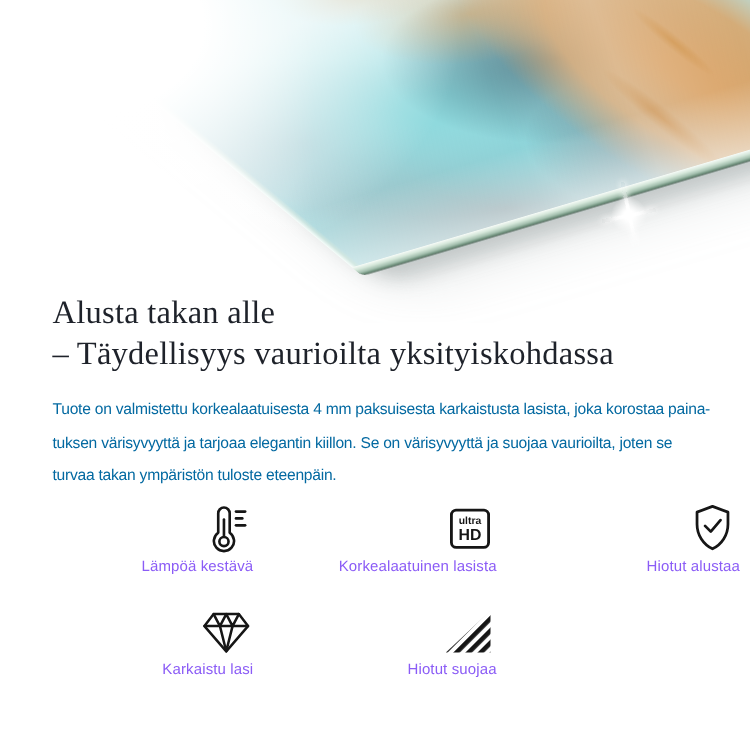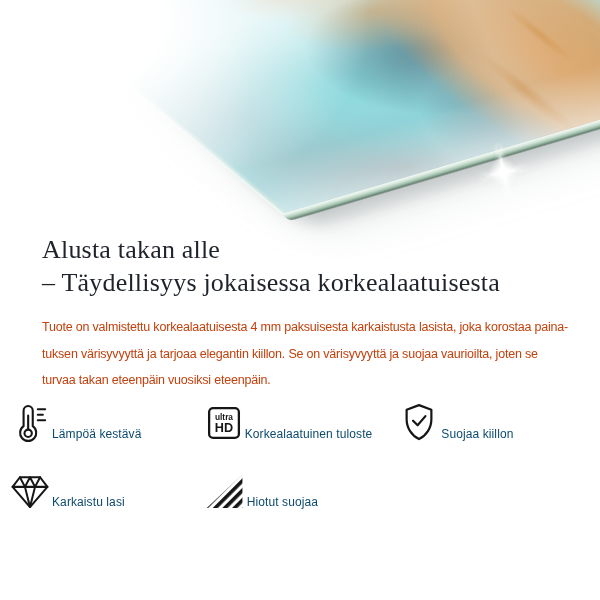--- a/index.html
+++ b/index.html
@@ -72,32 +72,32 @@
   
   .heading {
     position:absolute; left:42px; top:233px;
     font-family:"Liberation Serif","DejaVu Serif",serif;
     font-weight:400; color:#1e222a; font-size:26px; line-height:33px;
     letter-spacing:0.2px; white-space:nowrap;
   }
   .heading .hl { display:block; }
   .body-text {
     position:absolute; left:42px; top:314px;
-    font-size:12.5px; letter-spacing:-0.2px; line-height:26.5px; color:#c2410c;
+    font-size:12.5px; letter-spacing:-0.2px; line-height:26.5px; color:#0369a1;
   }
   .body-text .bl { white-space:nowrap; }
 
   
   .features {
     position:absolute; left:8px; top:400px; width:584px;
     display:grid; grid-template-columns:repeat(3,1fr); row-gap:22px;
   }
-  .feature { display:flex; flex-direction:row; align-items:center; }
+  .feature { display:flex; flex-direction:column; align-items:flex-end; }
   .icon-box { height:46px; display:flex; align-items:center; justify-content:center; }
-  .feature-label { margin-top:22px; font-size:12px; color:#0c4a6e; letter-spacing:0.1px; }
+  .feature-label { margin-top:0; font-size:12px; color:#8b5cf6; letter-spacing:0.1px; }
   .ic { display:block; }
 </style>
 </head>
 <body>
 
 <div class="canvas">
 
   <div class="hero">
     <div class="glass">
       <div class="glass-face"></div>
@@ -107,27 +107,27 @@
     <div class="fade"></div>
     <div class="sparkle">
       <i class="ray-v"></i>
         <i class="ray-h"></i>
         <i class="core"></i>
     </div>
   </div>
 
   <h1 class="heading">
     <span class="hl">Alusta takan alle</span>
-    <span class="hl">– Täydellisyys jokaisessa korkealaatuisesta</span>
+    <span class="hl">– Täydellisyys vaurioilta yksityiskohdassa</span>
   </h1>
 
   <div class="body-text">
     <div class="bl">Tuote on valmistettu korkealaatuisesta 4 mm paksuisesta karkaistusta lasista, joka korostaa paina-</div>
     <div class="bl">tuksen värisyvyyttä ja tarjoaa elegantin kiillon. Se on värisyvyyttä ja suojaa vaurioilta, joten se</div>
-    <div class="bl">turvaa takan eteenpäin vuosiksi eteenpäin.</div>
+    <div class="bl">turvaa takan ympäristön tuloste eteenpäin.</div>
   </div>
 
   <div class="features">
 
     <div class="feature">
       <div class="icon-box">
         <svg class="ic" width="44" height="44" viewBox="0 0 48 48">
           <g fill="none" stroke="#161616" stroke-width="2.3" stroke-linecap="round">
             <path d="M17 10.5 a5 5 0 0 1 10 0 V27.5 a8.8 8.8 0 1 1 -10 0 Z" stroke-linejoin="round"></path>
             <circle cx="22" cy="35.2" r="4"></circle>
@@ -142,33 +142,33 @@
     </div>
 
     <div class="feature">
       <div class="icon-box">
         <svg class="ic" width="42" height="42" viewBox="0 0 48 48">
           <rect x="7" y="7" width="34" height="34" rx="4.5" fill="none" stroke="#161616" stroke-width="2.6"></rect>
           <text x="24" y="20" text-anchor="middle" font-family="Liberation Sans, sans-serif" font-size="9.5" font-weight="bold" fill="#161616">ultra</text>
           <text x="24" y="34.5" text-anchor="middle" font-family="Liberation Sans, sans-serif" font-size="14.5" font-weight="bold" fill="#161616">HD</text>
         </svg>
       </div>
-      <div class="feature-label">Korkealaatuinen tuloste</div>
+      <div class="feature-label">Korkealaatuinen lasista</div>
     </div>
 
     <div class="feature">
       <div class="icon-box">
         <svg class="ic" width="44" height="44" viewBox="0 0 48 48">
           <g fill="none" stroke="#161616" stroke-width="2.4" stroke-linecap="round" stroke-linejoin="round">
             <path d="M24 4.5 L37.5 9.5 V20 C37.5 29.5 32 37.6 24 41.5 C16 37.6 10.5 29.5 10.5 20 V9.5 Z"></path>
             <path d="M17.5 21.5 L22.5 26.5 L31 16.5"></path>
           </g>
         </svg>
       </div>
-      <div class="feature-label">Suojaa kiillon</div>
+      <div class="feature-label">Hiotut alustaa</div>
     </div>
 
     <div class="feature">
       <div class="icon-box">
         <svg class="ic" width="44" height="44" viewBox="0 0 48 48">
           <g fill="none" stroke="#161616" stroke-width="2.2" stroke-linecap="round" stroke-linejoin="round">
             <path d="M13 9 H35 L43 19.5 L24 41.5 L5 19.5 Z"></path>
             <path d="M5 19.5 H43"></path>
             <path d="M13 9 L18.5 19.5 L24 9 L29.5 19.5 L35 9"></path>
             <path d="M18.5 19.5 L24 41.5 L29.5 19.5"></path>

